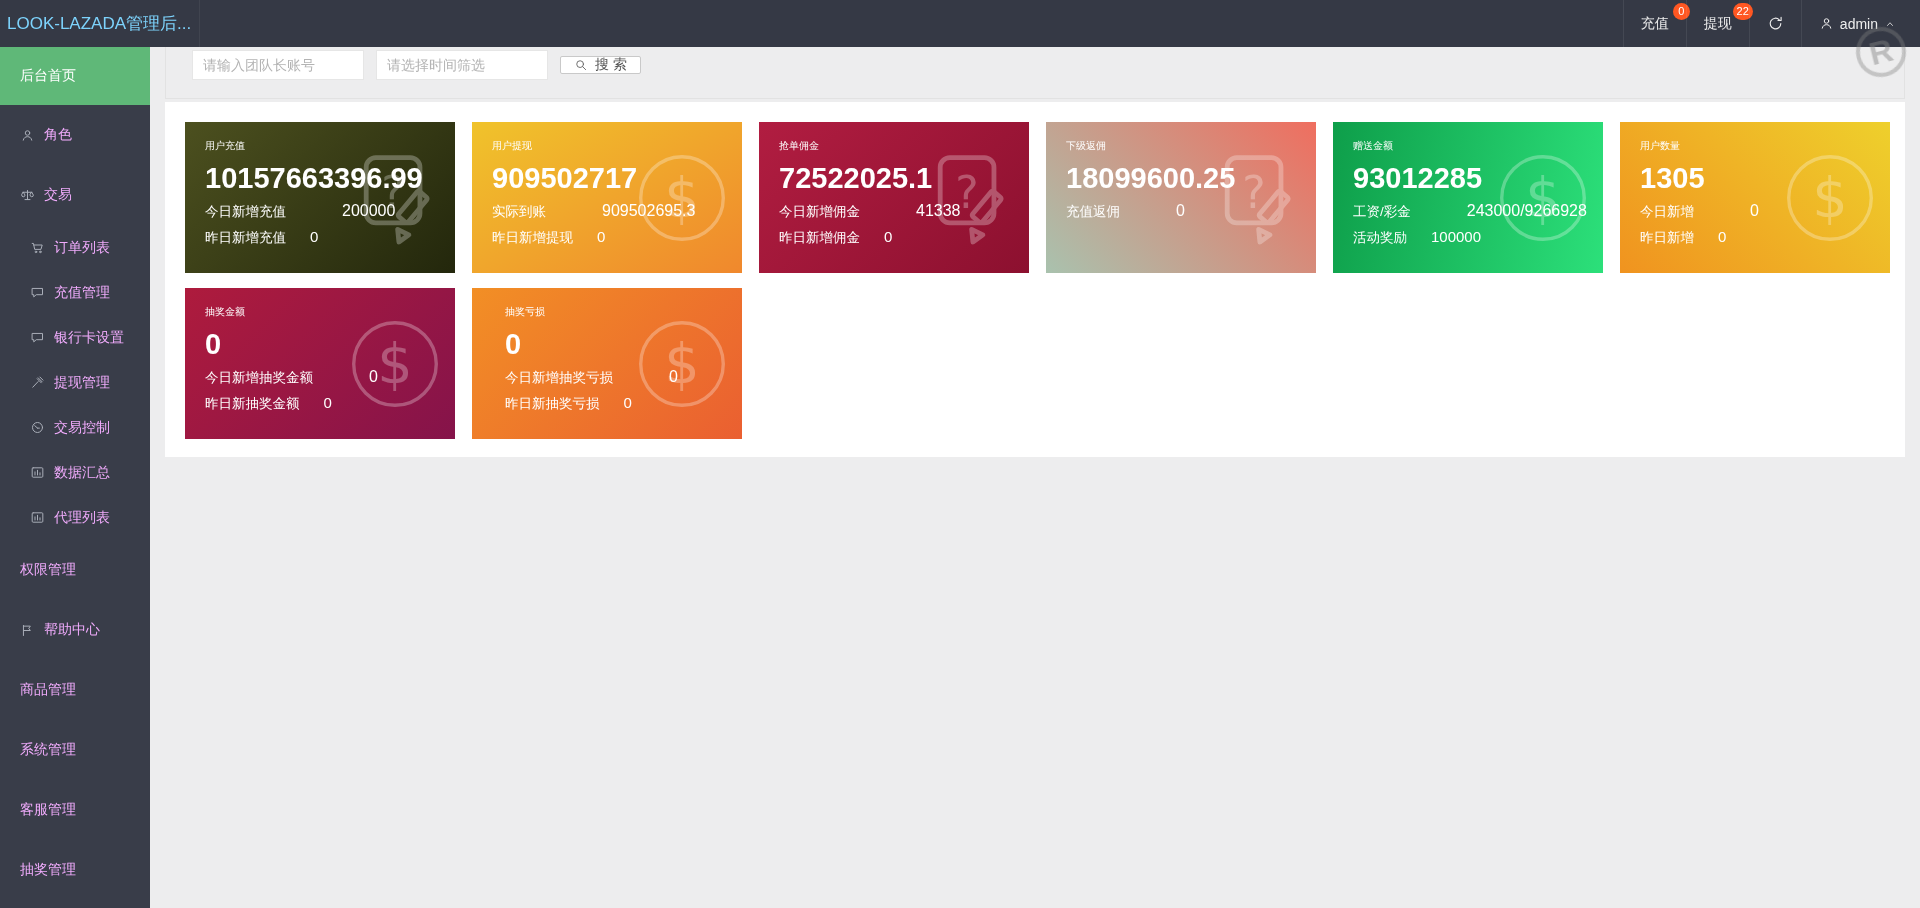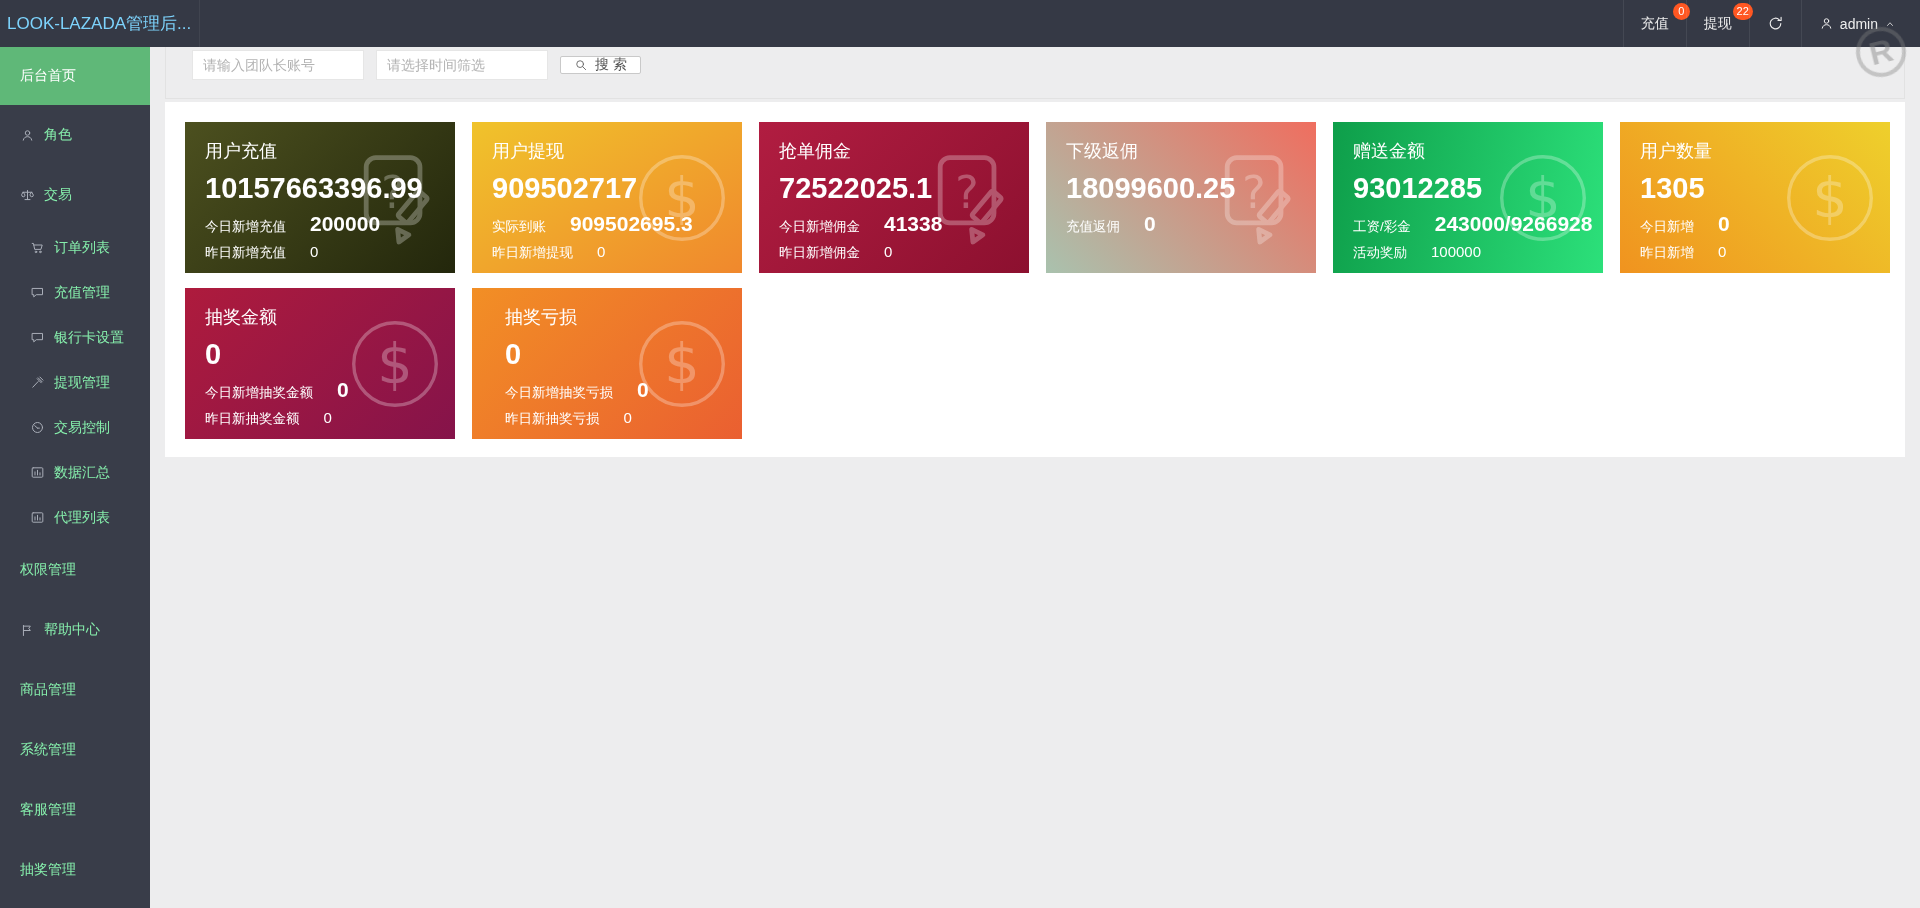--- a/index.html
+++ b/index.html
@@ -42,21 +42,21 @@
     display: flex; align-items: center; justify-content: center;
     transform: rotate(-14deg); z-index: 30; pointer-events: none;
   }
   
   aside {
     position: fixed; top: 47px; left: 0; bottom: 0; width: 150px;
     background: #393D49; z-index: 10;
   }
   .side-item {
     display: flex; align-items: center; gap: 9px; height: 60px;
-    padding-left: 20px; color: #86efac; font-size: 14px; cursor: pointer;
+    padding-left: 20px; color: #f0abfc; font-size: 14px; cursor: pointer;
   }
   .side-item.active { height: 58px; background: #5FB878; color: #ffffff; }
   .side-item.sub { height: 45px; padding-left: 30px; }
   .s-icon { width: 15px; height: 15px; color: #a9aeb8; flex: 0 0 auto; }
   
   main { margin-left: 150px; padding: 20px 15px 0 15px; }
   fieldset {
     border: 1px solid #e2e2e2; padding: 12px 10px 18px 26px; background: transparent;
   }
   legend { font-size: 14px; color: #555; padding: 0 10px; margin-left: 12px; }
@@ -79,24 +79,24 @@
     min-height: 355px;
   }
   .cards-grid {
     display: grid; grid-template-columns: repeat(6, minmax(0,1fr));
     column-gap: 17px; row-gap: 15px;
   }
   .stat-card {
     position: relative; height: 151px; color: #ffffff; overflow: hidden;
     padding: 17px 18px 0 20px;
   }
-  .card-title { font-size: 18px; margin-bottom: 9px; }
+  .card-title { font-size: 10px; margin-bottom: 9px; }
   .card-value { font-size: 29px; font-weight: bold; line-height: 1.15; margin-bottom: 7px; white-space: nowrap; }
   .card-line { font-size: 13.5px; margin-bottom: 7px; white-space: nowrap; display: flex; align-items: baseline; gap: 24px; }
-  .card-line .v2 { font-size: 21px; font-weight: bold; }
+  .card-line .v2 { font-size: 16px; font-weight: normal; margin-left: 32px; }
   .card-line .v3 { font-size: 15px; }
   .card-icon {
     position: absolute; right: 12px; top: 50%; transform: translateY(-50%);
     width: 96px; height: 96px; color: #ffffff; opacity: .28;
     stroke: currentColor; fill: none; stroke-width: 4; stroke-linecap: round; stroke-linejoin: round;
   }
 </style>
 </head>
 <body>
 

